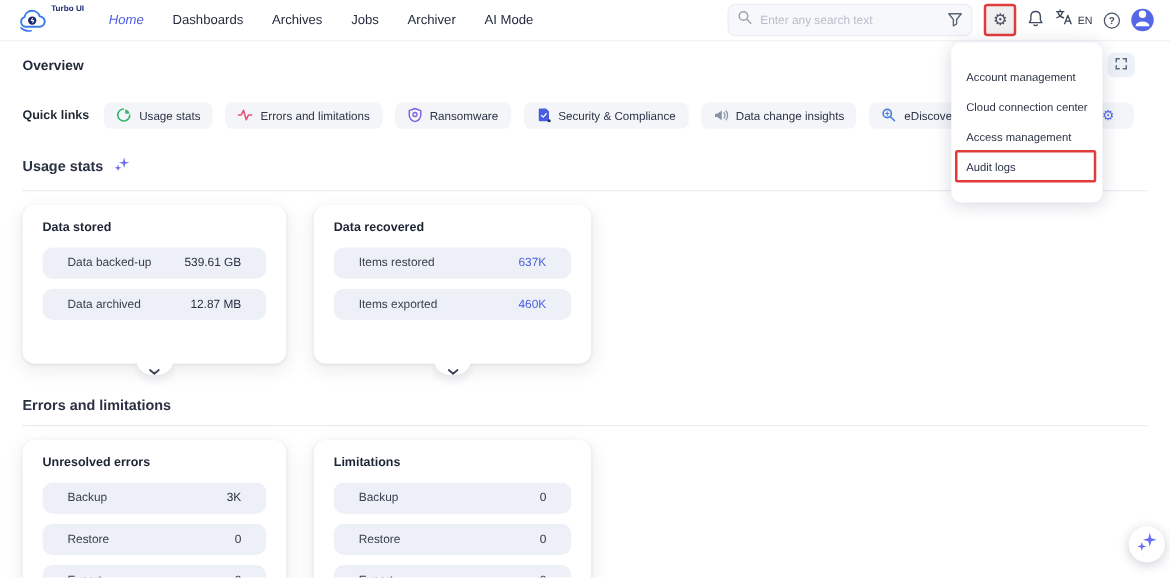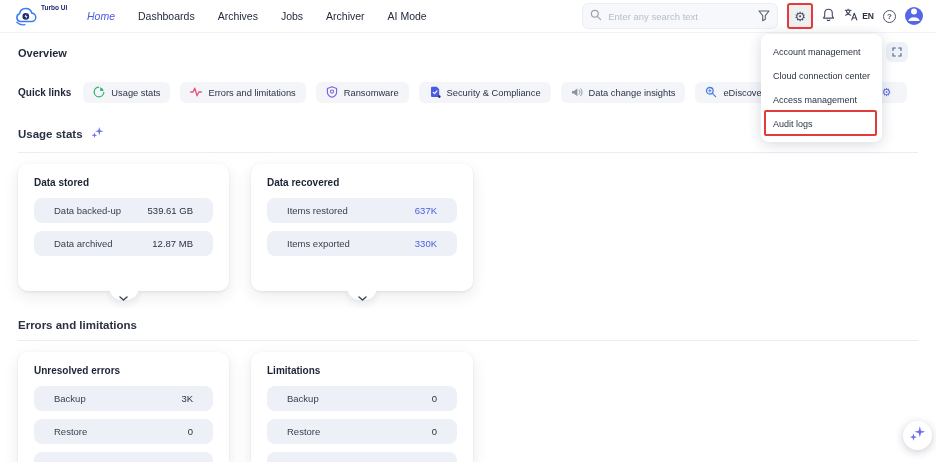--- a/index.html
+++ b/index.html
@@ -31,21 +31,21 @@
     font-size:9.5px; color:#3a4254; font-family:"Liberation Sans",sans-serif;
   }
   .searchbox input::placeholder { color:#b7bdca; }
   .iconbtn { display:flex; align-items:center; justify-content:center; cursor:pointer; background:none; border:none; padding:0; }
   .gear-btn {
     width:26px; height:26px; border:2px solid #e23b3b; border-radius:3px;
     display:flex; align-items:center; justify-content:center;
   }
   .gear-glyph { font-size:13px; line-height:1; color:#475062; font-family:"DejaVu Sans",sans-serif; }
   .lang { display:flex; align-items:center; gap:3px; cursor:pointer; }
-  .lang-label { font-size:8.5px; font-weight:bold; color:#2a3142; }
+  .lang-label { font-size:8.5px; font-weight:normal; color:#2a3142; }
   .help-btn {
     width:13px; height:13px; border:1.2px solid #4a5568; border-radius:50%;
     display:flex; align-items:center; justify-content:center;
     font-size:8px; font-weight:bold; color:#4a5568; cursor:pointer;
   }
   .avatar {
     width:18px; height:18px; border-radius:50%; background:#5566e6; overflow:hidden;
     display:flex; align-items:center; justify-content:center; cursor:pointer;
   }
   
@@ -86,21 +86,21 @@
   .stat-value.link { color:#4a5ce0; cursor:pointer; }
   .notch {
     position:absolute; left:50%; bottom:-9px; transform:translateX(-50%);
     width:30px; height:13px; background:#fff; border-radius:0 0 13px 13px;
     display:flex; align-items:flex-start; justify-content:center; padding-top:1px;
     box-shadow:0 5px 6px rgba(20,30,60,0.07); cursor:pointer;
   }
   
   .dropdown {
     position:absolute; left:761px; top:34px; min-width:119px; z-index:50;
-    background:#fff; border-radius:8px; padding:6px 0;
+    background:#fff; border-radius:8px; padding:16px 0;
     box-shadow:0 2px 14px rgba(25,39,80,0.18);
   }
   .dropdown-item {
     position:relative; padding:7px 12px; font-size:9px; color:#2b3345;
     white-space:nowrap; cursor:pointer;
   }
   .highlight-box {
     position:absolute; left:3px; right:5px; top:-2px; bottom:0px;
     border:2px solid #e23b3b; border-radius:2px; pointer-events:none;
   }
@@ -313,21 +313,21 @@
     </div>
 
     <div class="card card-1b">
       <div class="card-title">Data recovered</div>
       <div class="stat-row">
         <span class="stat-label">Items restored</span>
         <span class="stat-value link">637K</span>
       </div>
       <div class="stat-row">
         <span class="stat-label">Items exported</span>
-        <span class="stat-value link">330K</span>
+        <span class="stat-value link">460K</span>
       </div>
       <div class="notch">
         <span>
           <svg width="9" height="6" viewBox="0 0 9 6">
               <polyline points="1,1 4.5,4 8,1" fill="none" stroke="#3a4254" stroke-width="1.4" stroke-linecap="round" stroke-linejoin="round"></polyline>
             </svg>
         </span>
       </div>
     </div>
   </div>

